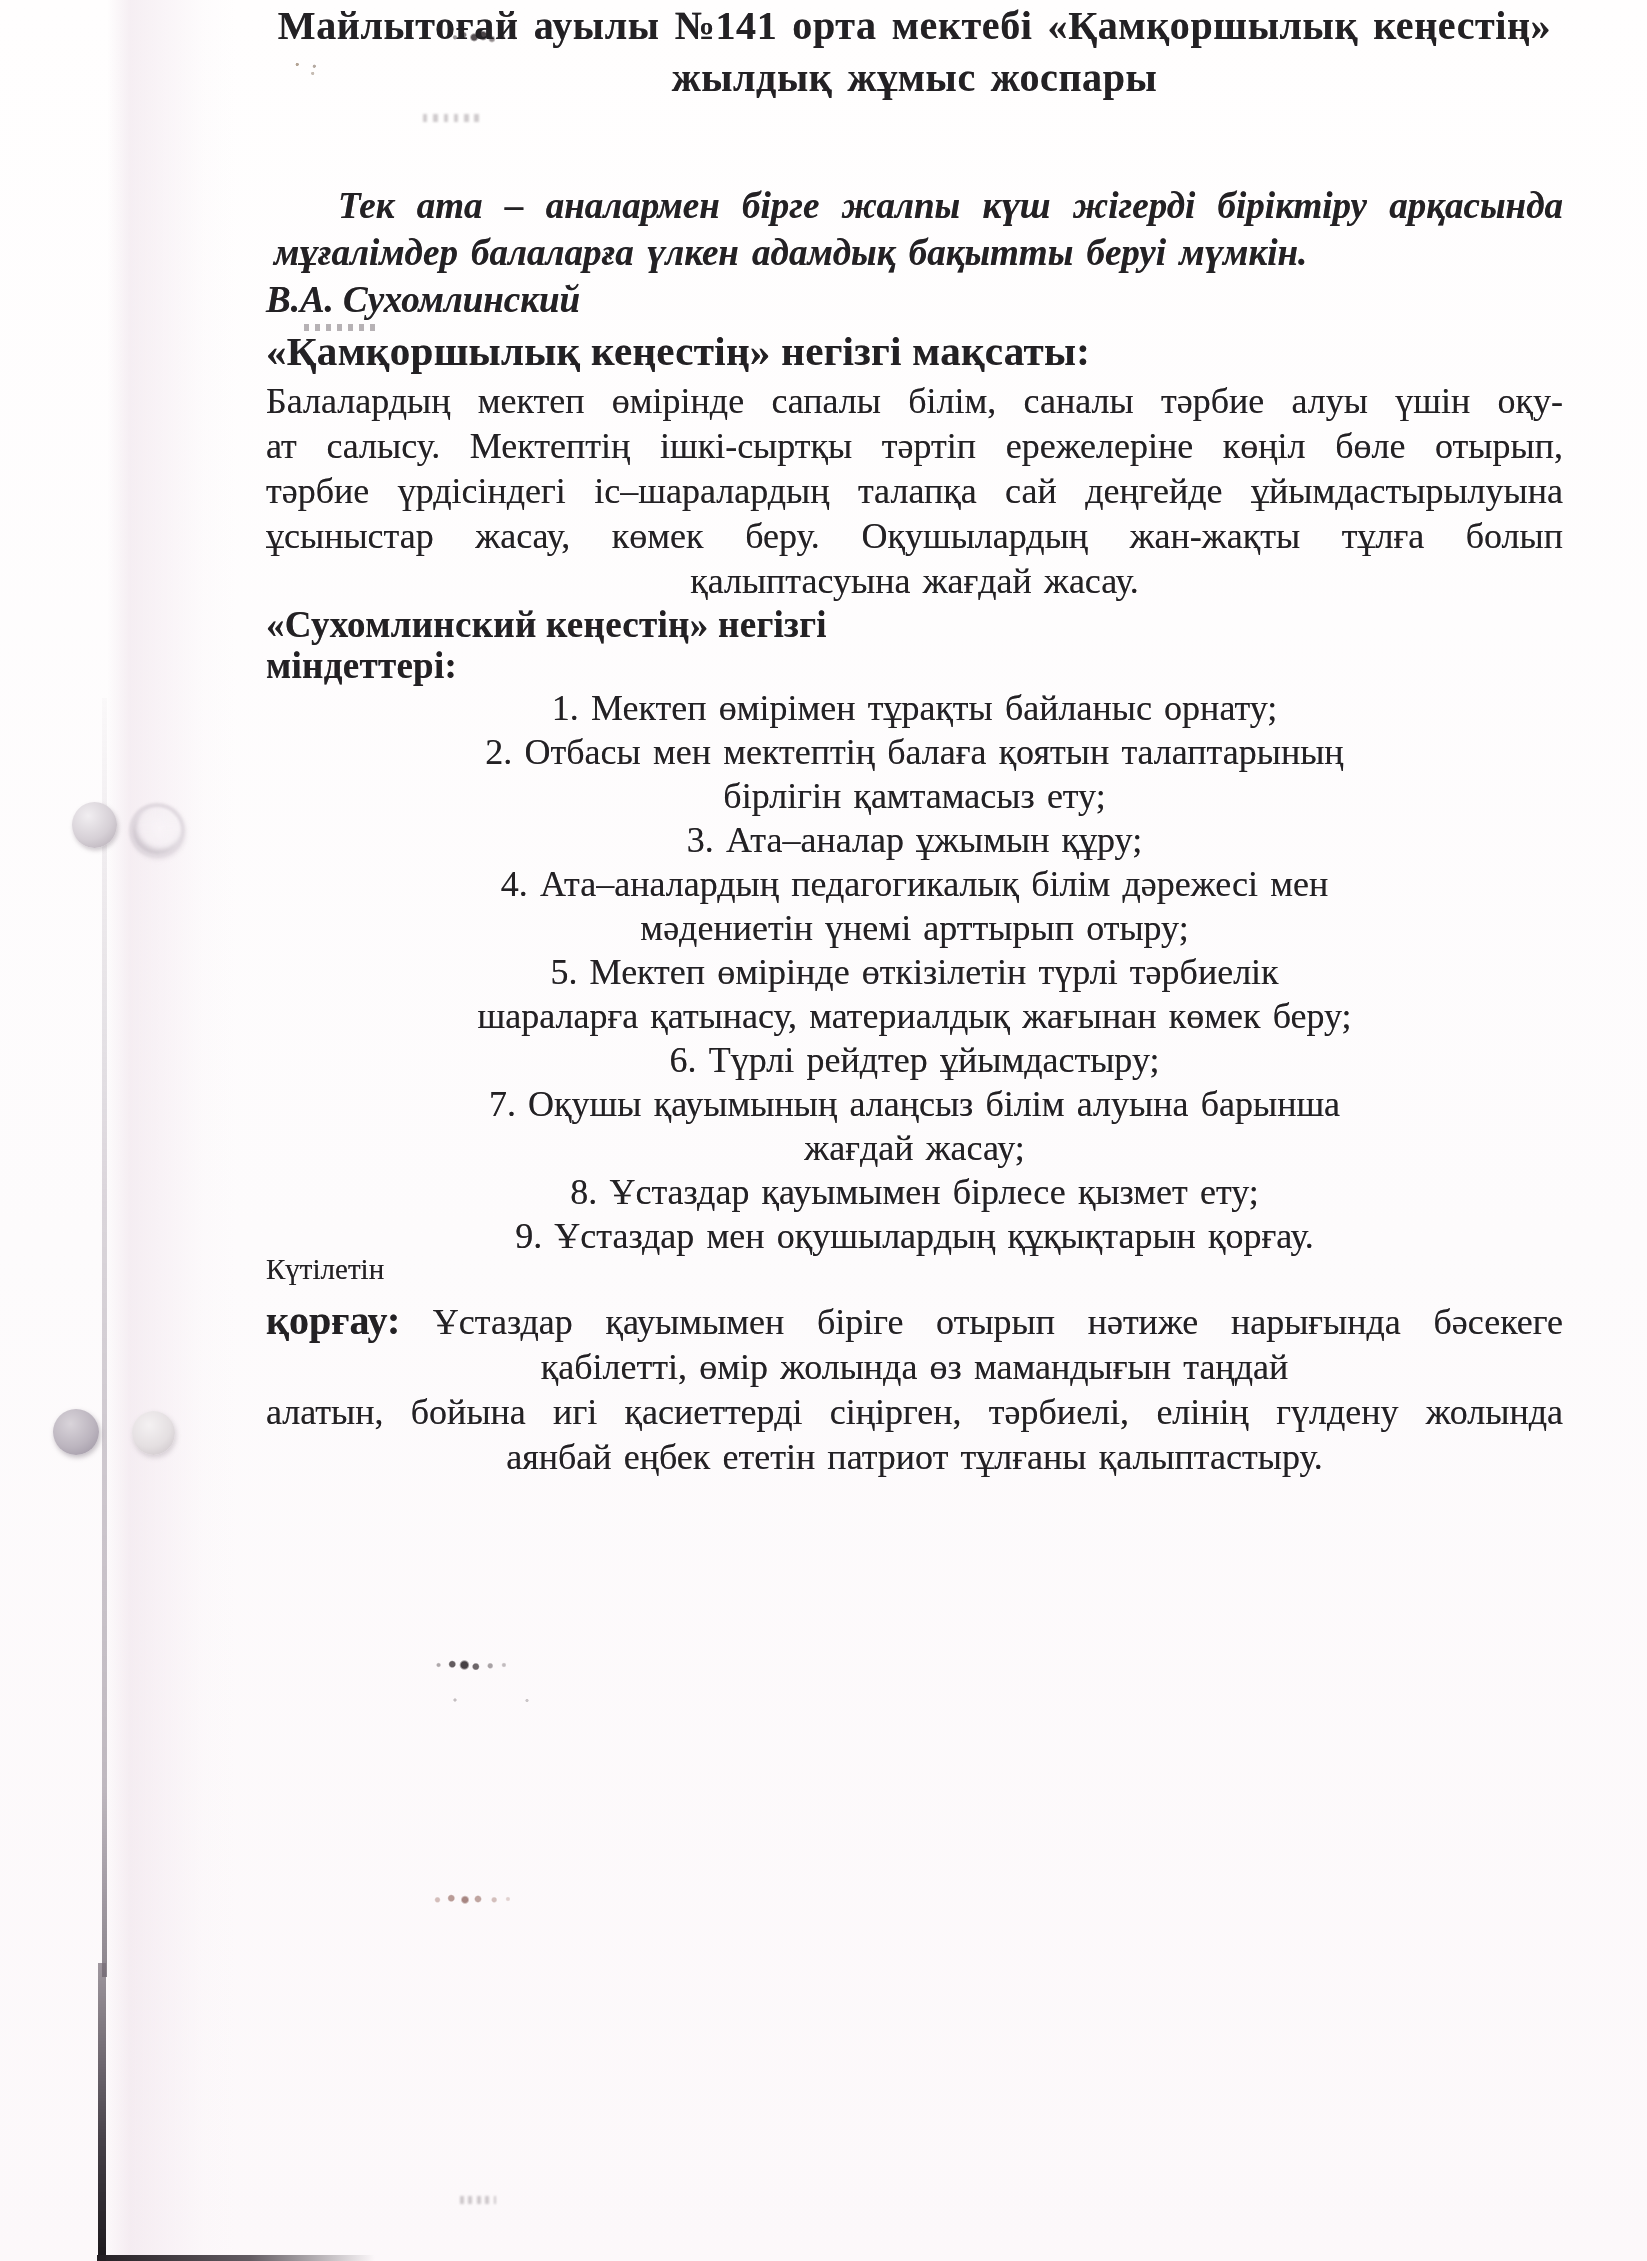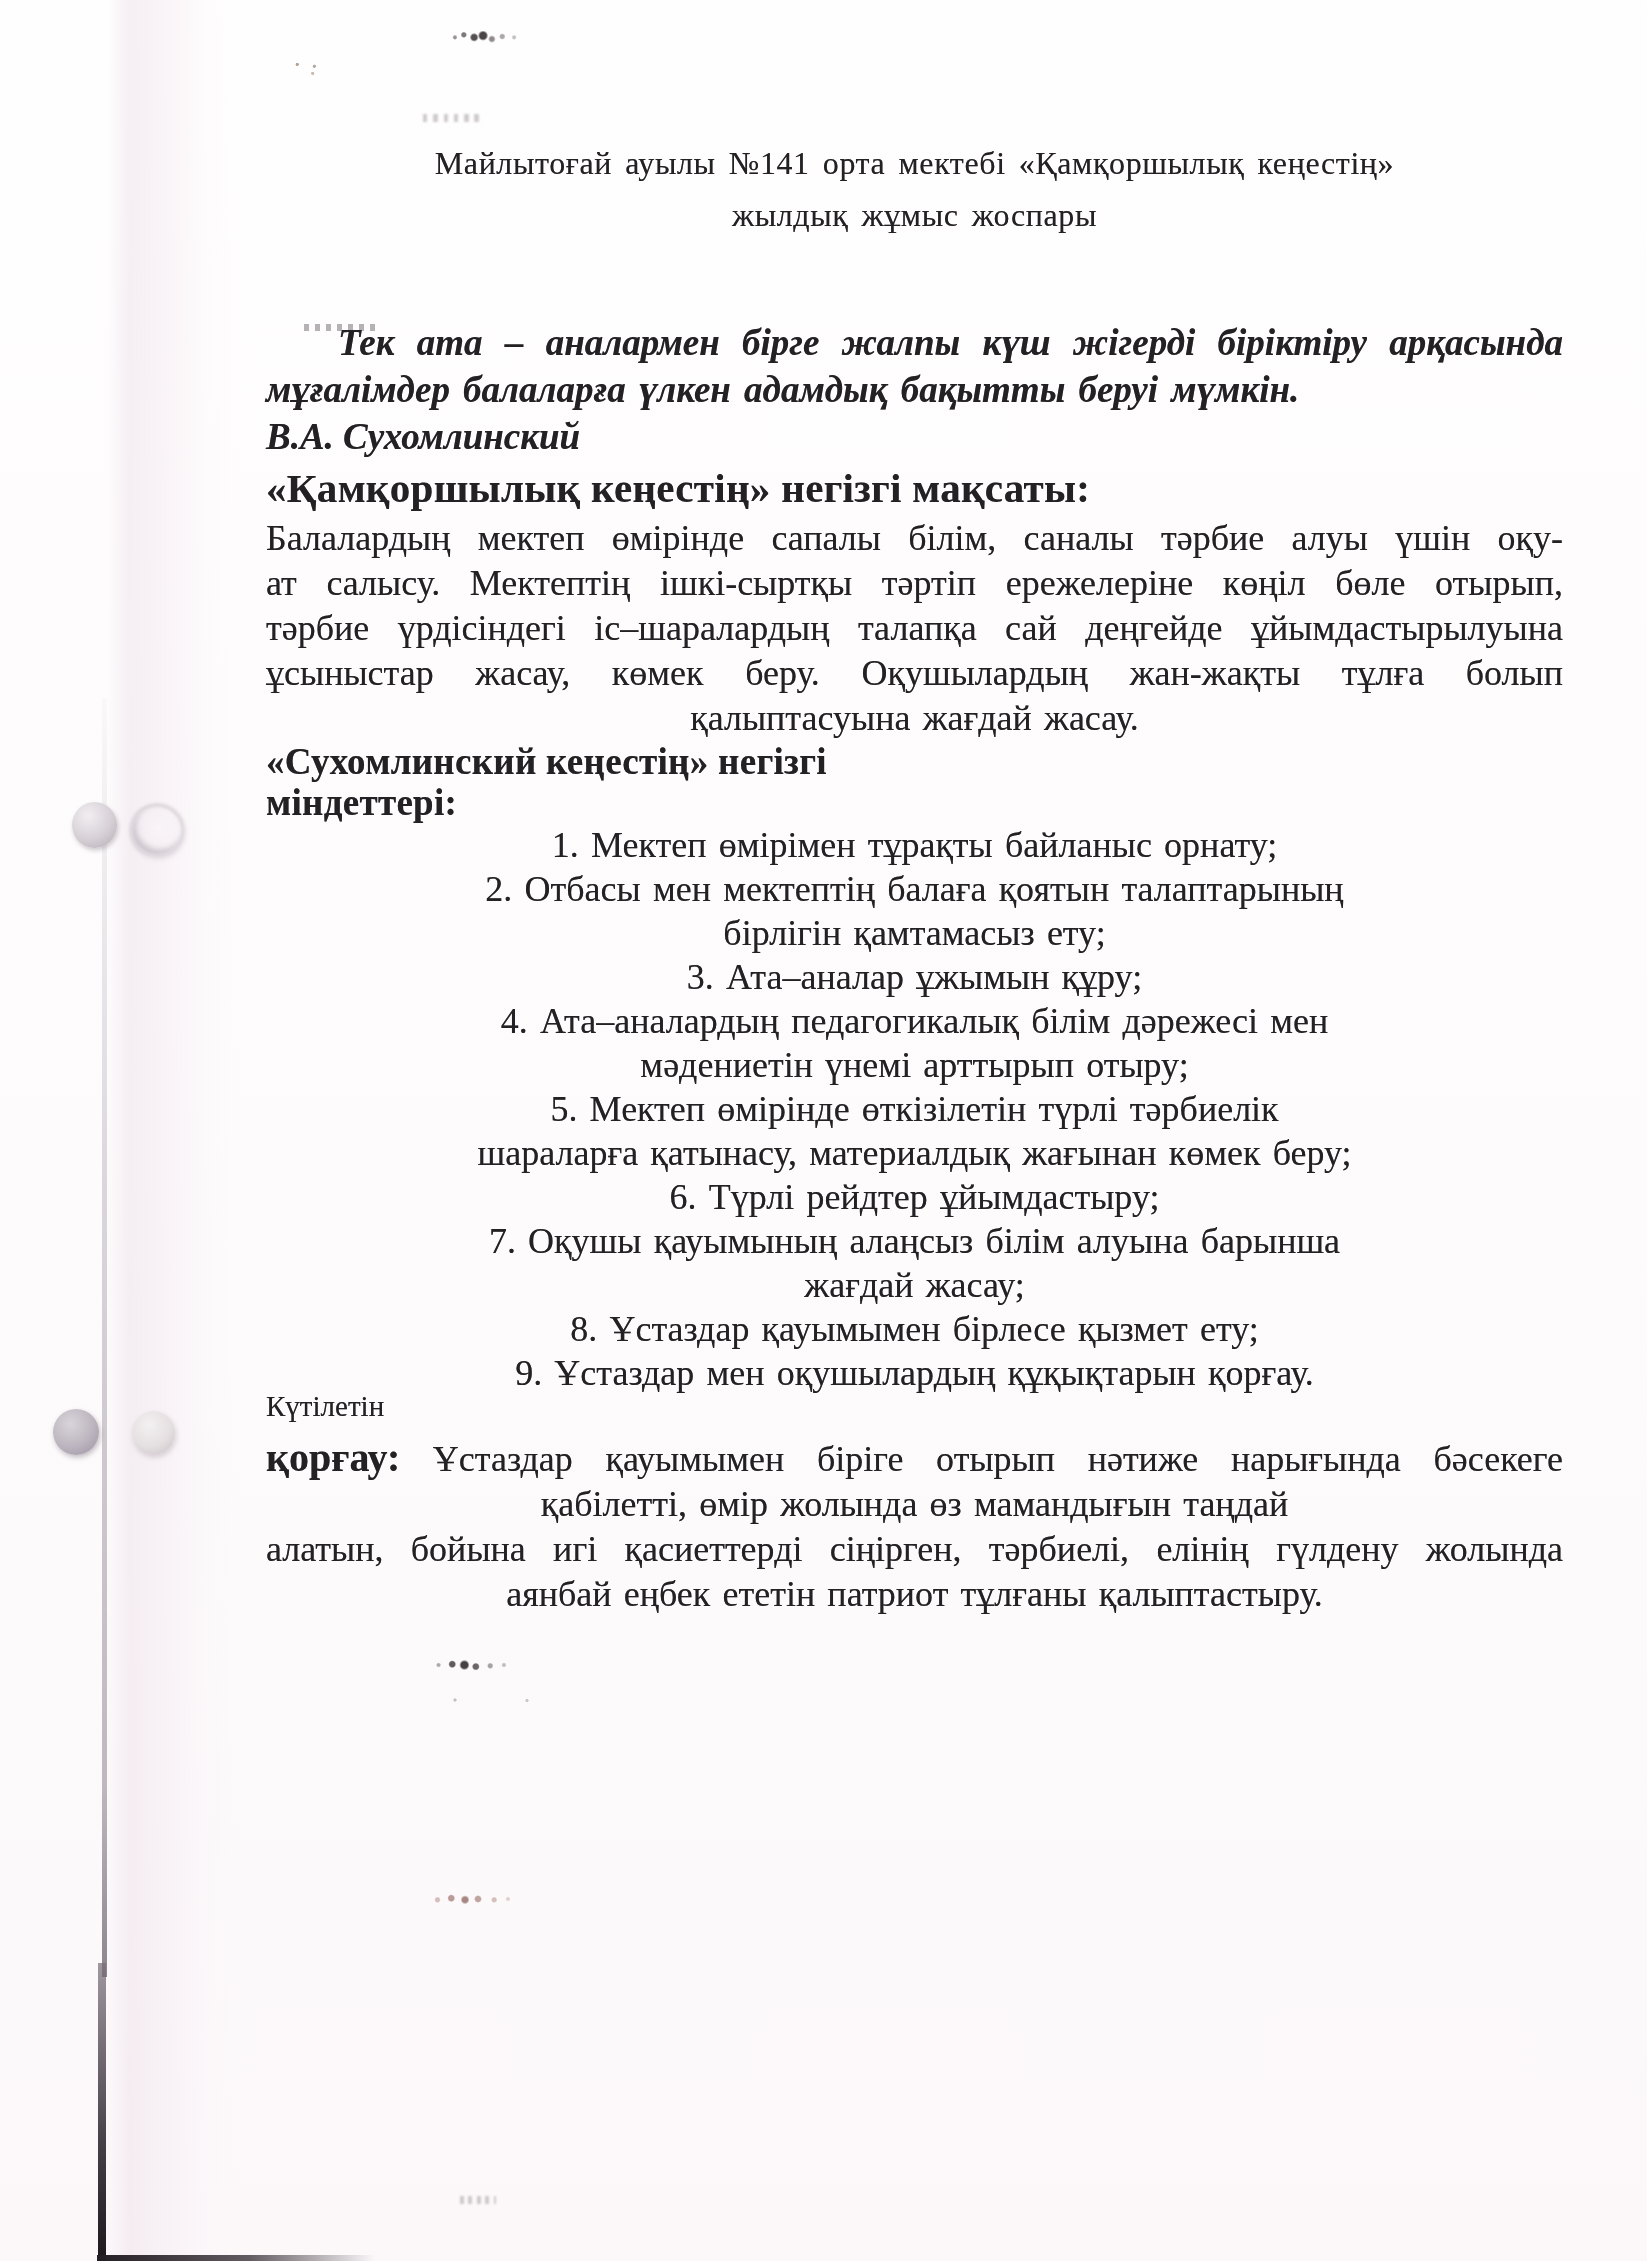--- a/index.html
+++ b/index.html
@@ -124,30 +124,29 @@
     background:repeating-linear-gradient(90deg, rgba(120,110,115,0.35) 0 3.9px, transparent 3.9px 8.4px);
     filter:blur(0.8px);
   }
   
   .content{
     position:absolute;left:266px;top:0;width:1297px;
     font-size:36px;line-height:45px;
     text-shadow:0 0 0.6px rgba(40,36,40,0.55);
   }
   .doc-title{
-    margin-top:137px;
-    font-size:32px;line-height:52px;font-weight:normal;
+    font-size:40px;line-height:52px;font-weight:bold;
     text-align:center;letter-spacing:0.6px;word-spacing:4.5px;
   }
   .quote{
     margin-top:78px;
     font-size:37px;line-height:47px;font-weight:bold;font-style:italic;
   }
   .quote-l1{text-align:justify;text-align-last:justify;padding-left:72px;}
-  .quote-l2{text-align:left;word-spacing:3.9px;}
+  .quote-l2{text-align:left;word-spacing:3.9px;margin-left:8px;}
   .attribution{
     font-size:37px;line-height:47px;font-weight:bold;font-style:italic;
     padding-right:7.8px;
   }
   .h1-goal{
     margin-top:3.9px;
     font-size:41px;line-height:48px;font-weight:bold;letter-spacing:0.3px;
   }
   .para1{margin-top:3.9px;}
   .jline{text-align:justify;text-align-last:justify;}

